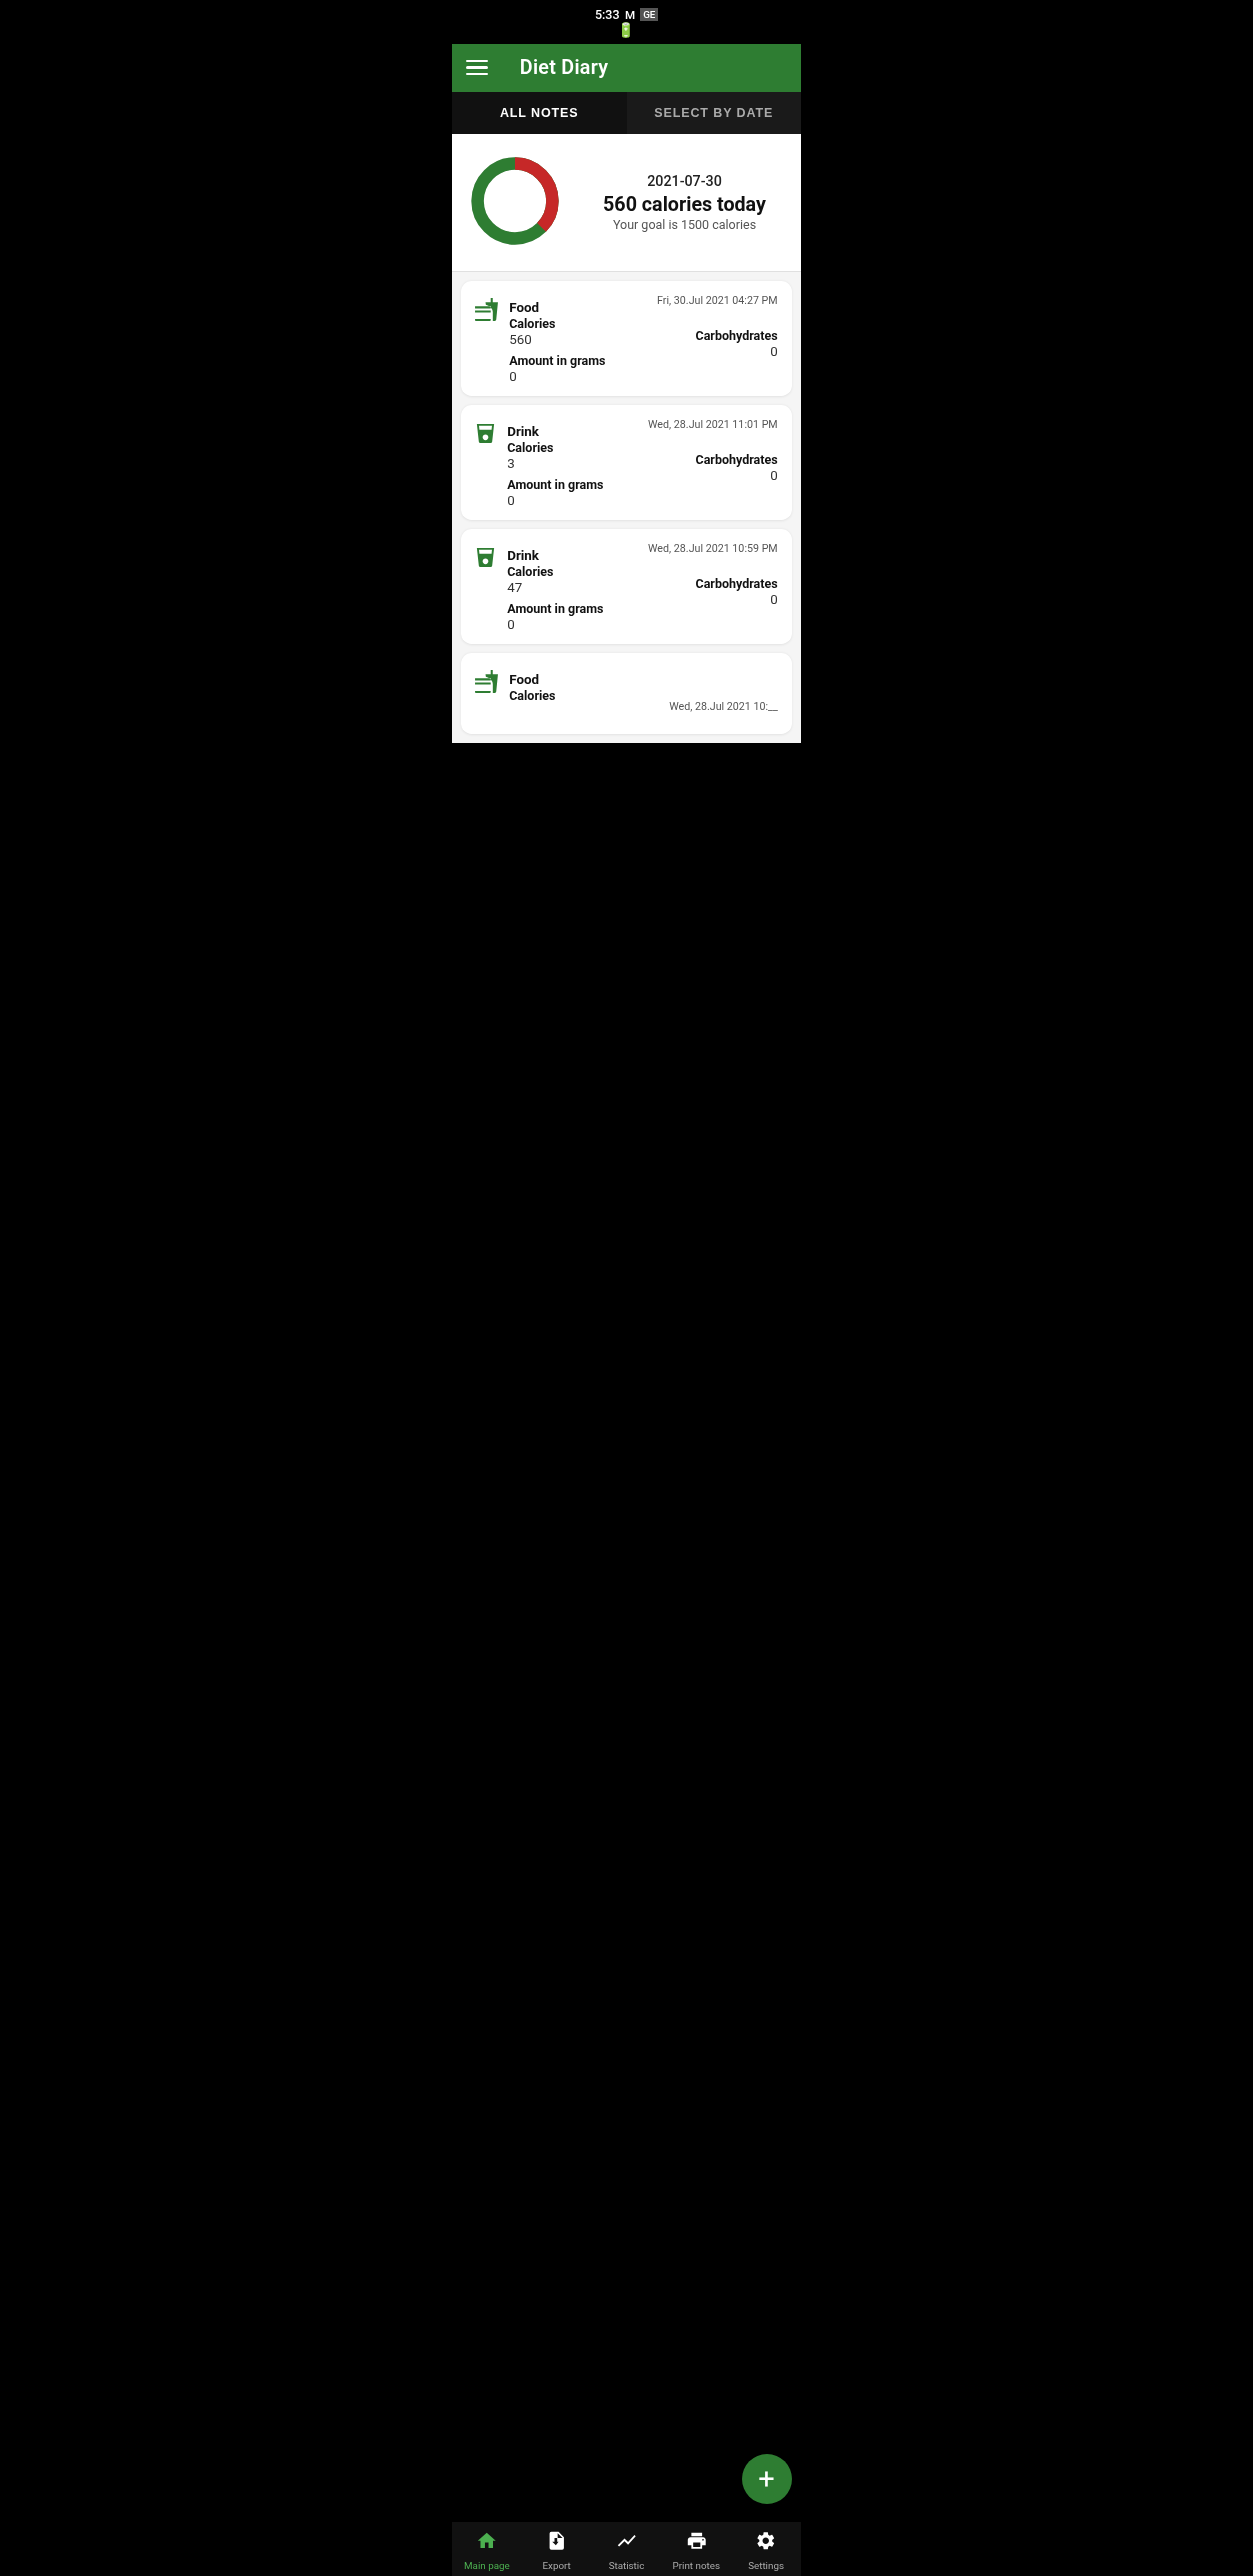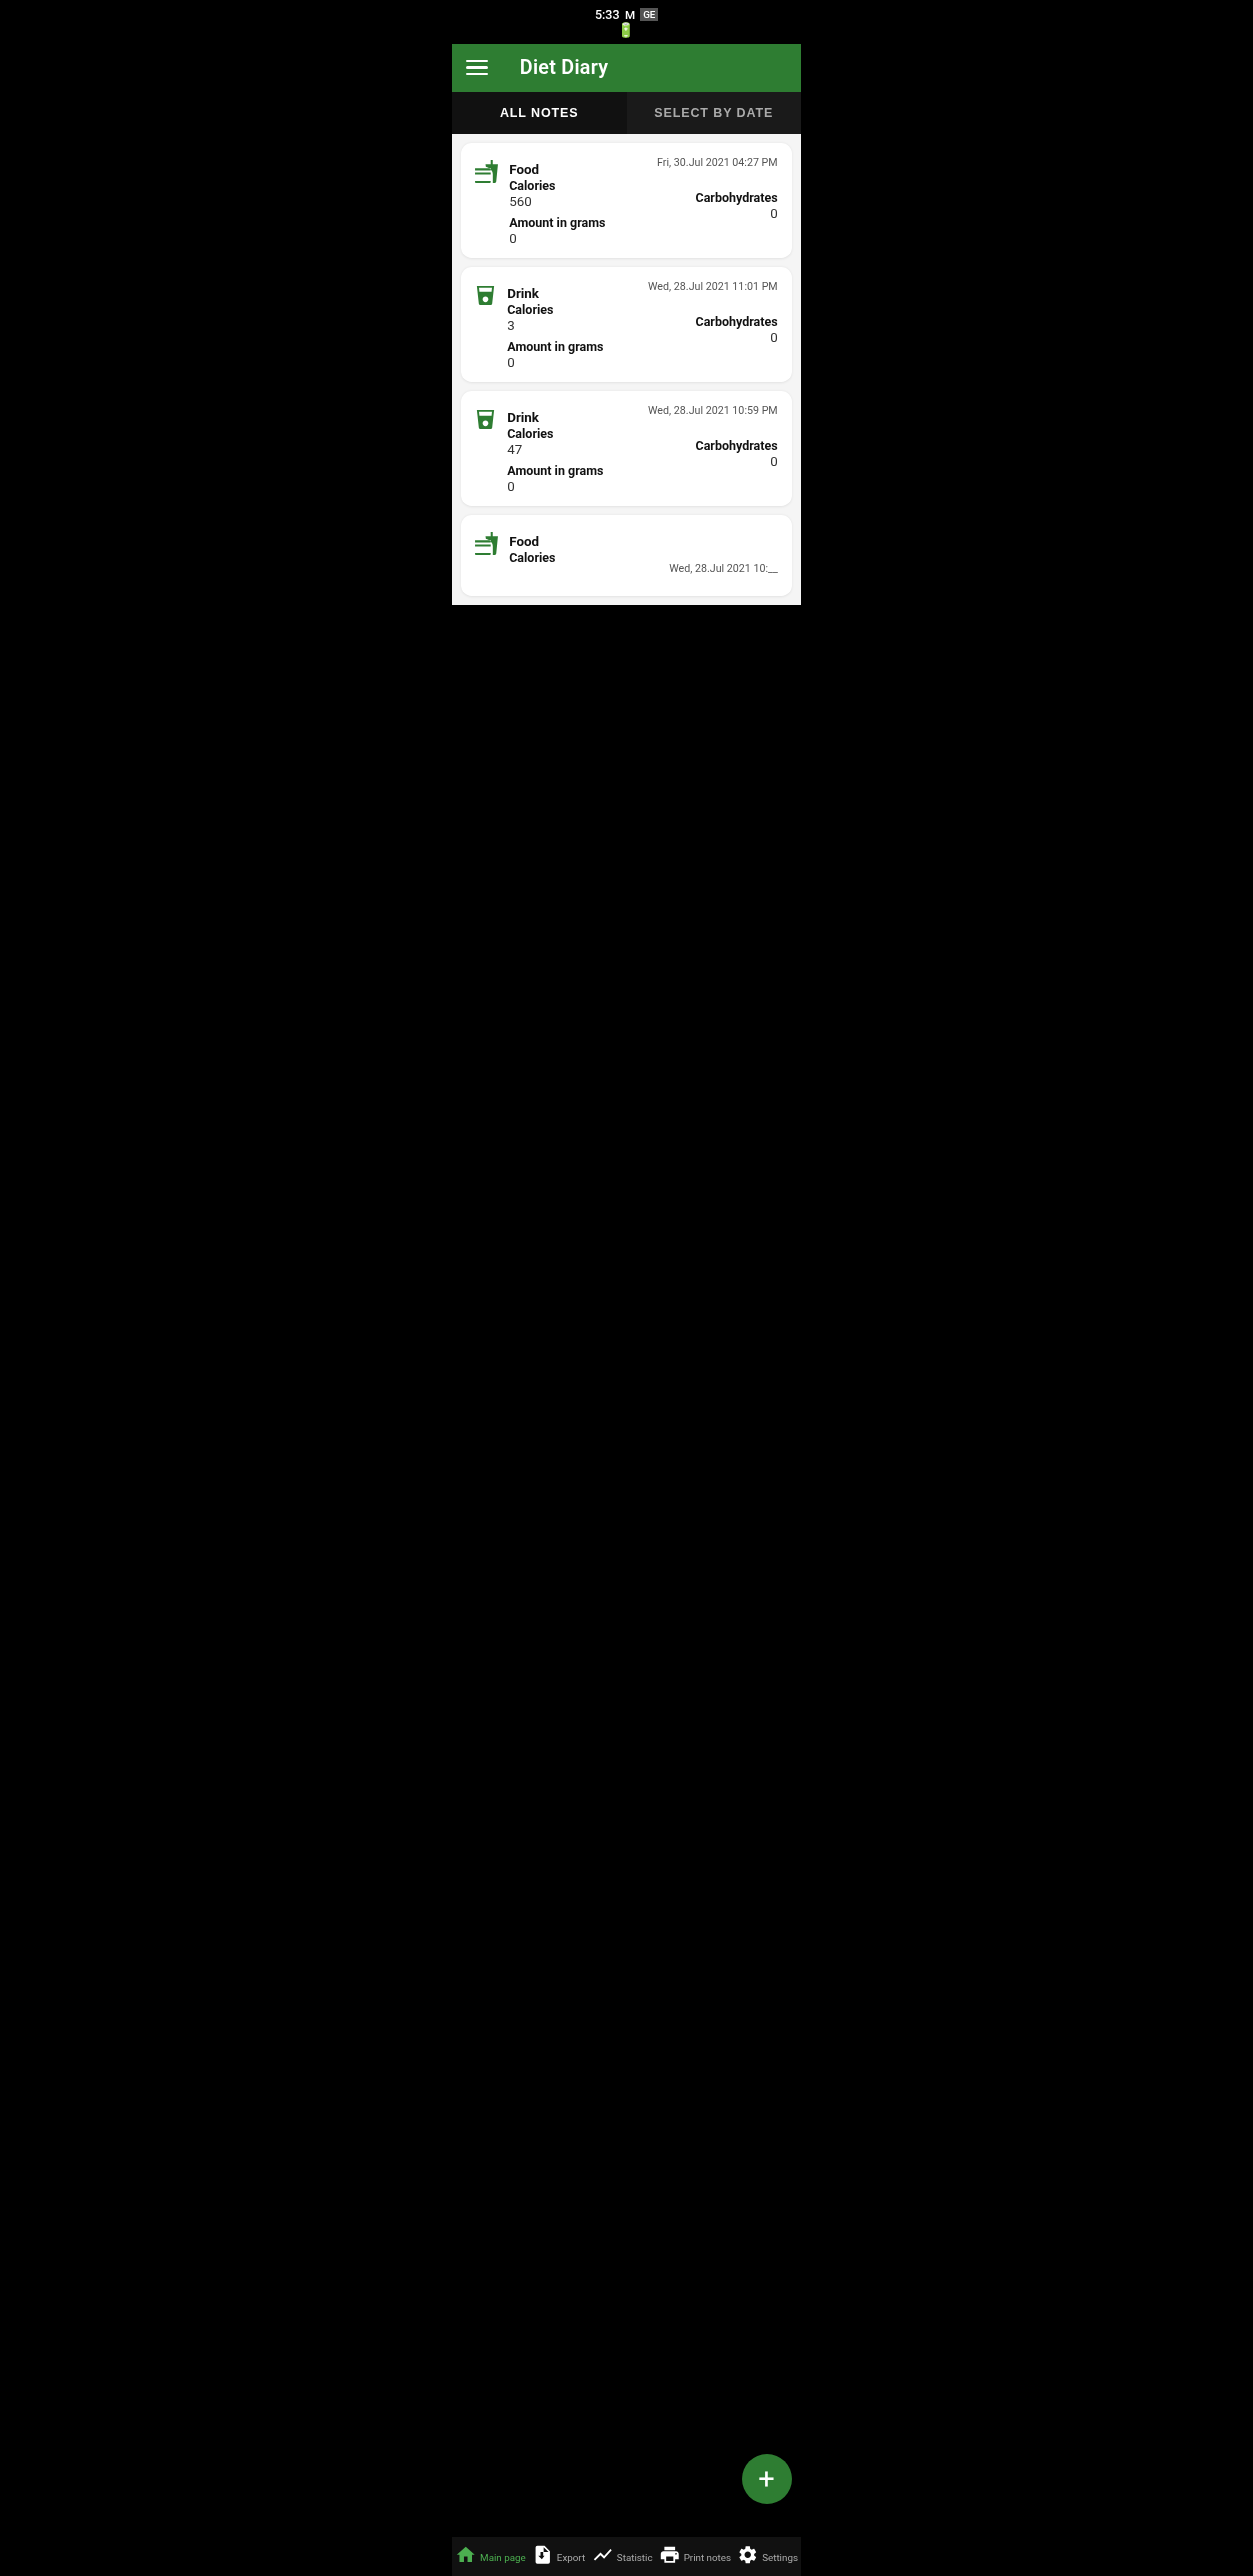--- a/index.html
+++ b/index.html
@@ -213,21 +213,21 @@
       display: flex;
       align-items: center;
       justify-content: space-around;
       padding: 7.2px 0 5.4px;
       position: fixed;
       bottom: 0;
       width: 349px;
     }
     .nav-item {
       display: flex;
-      flex-direction: row;
+      flex-direction: column;
       align-items: center;
       gap: 3.6px;
       cursor: pointer;
       min-width: 54px;
     }
     .nav-icon { font-size: 19.7px; }
     .nav-label {
       font-size: 9.8px;
       color: #aaa;
     }
@@ -275,20 +275,38 @@
   <span class="header-title">Diet Diary</span>
 </div>
 
 <div class="tab-row">
   <button class="tab-btn active">ALL NOTES</button>
   <button class="tab-btn inactive">SELECT BY DATE</button>
 </div>
 
 <div class="main-scroll">
 
+  <div class="summary-area">
+
+    <div class="donut-wrap">
+      <svg width="98" height="98" viewBox="0 0 110 110">
+
+        <circle cx="55" cy="55" r="42" fill="none" stroke="#e0e0e0" stroke-width="14"></circle>
+
+        <circle cx="55" cy="55" r="42" fill="none" stroke="#2e7d32" stroke-width="14" stroke-dasharray="263.9" stroke-dashoffset="0" transform="rotate(-90 55 55)"></circle>
+
+        <circle cx="55" cy="55" r="42" fill="none" stroke="#c62828" stroke-width="14" stroke-dasharray="98.7 165.2" stroke-dashoffset="0" transform="rotate(-90 55 55)"></circle>
+      </svg>
+    </div>
+    <div class="summary-text">
+      <div class="summary-date">2021-07-30</div>
+      <div class="summary-calories">560 calories today</div>
+      <div class="summary-goal">Your goal is 1500 calories</div>
+    </div>
+  </div>
 
   <div class="cards-container">
 
     <div class="card">
       <div class="card-icon">
         
         <svg width="25" height="25" viewBox="0 0 24 24" fill="#2e7d32">
           <path d="M18.06 22.99h1.66c.84 0 1.53-.64 1.63-1.46L23 5.05h-5V1h-1.97v4.05h-4.97l.3 2.34c1.71.47 3.31 1.32 4.27 2.26 1.44 1.42 2.43 2.89 2.43 5.29v8.05zM1 21.99V21h15.03v.99c0 .55-.45 1-1.01 1H2.01c-.56 0-1.01-.45-1.01-1zm15.03-7H1v-2h15.03v2zm0-4H1v-2h15.03v2z"></path>
         </svg>
       </div>

